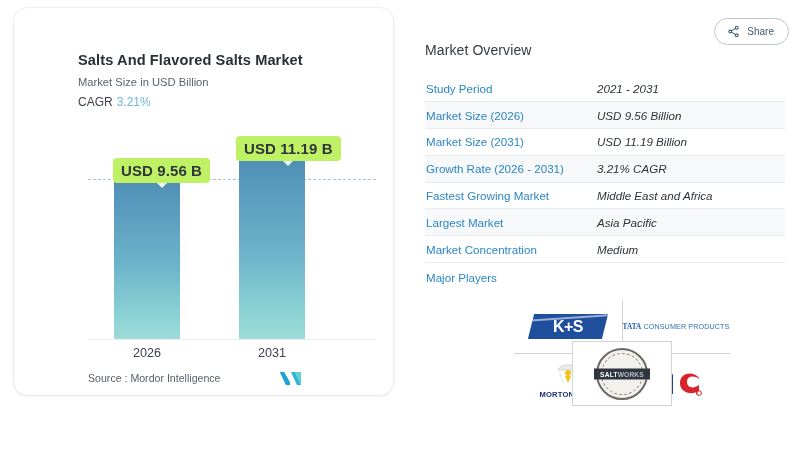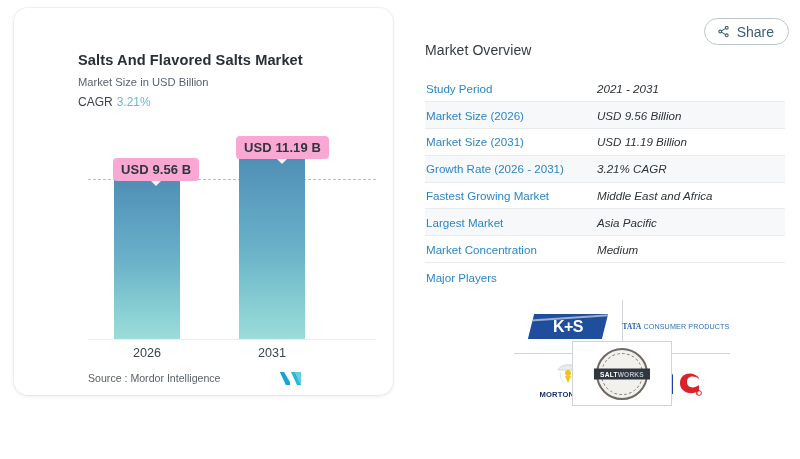--- a/index.html
+++ b/index.html
@@ -47,23 +47,23 @@
   }
   .bar {
     position: absolute;
     background: linear-gradient(180deg, #4f8fb4 0%, #5b9ec0 22%, #6cb2c9 52%, #88cfd3 82%, #9cdcd9 100%);
   }
   #bar-2026 { left: 100px; top: 172px; width: 66px; height: 159px; }
   #bar-2031 { left: 225px; top: 150px; width: 66px; height: 181px; }
 
   .tip {
     position: absolute;
-    background: #f9a8d4;
+    background: #bef264;
     color: #2f353c;
-    font-size: 13px; font-weight: 700;
+    font-size: 15px; font-weight: 700;
     padding: 4px 8px 4px 8px;
     border-radius: 4px;
     white-space: nowrap;
     letter-spacing: .1px;
   }
   .tip::after {
     content: ""; position: absolute;
     left: 50%; transform: translateX(-50%);
     bottom: -5px;
     border-left: 5px solid transparent;
@@ -96,21 +96,21 @@
 
   
   .share-btn {
     position: absolute; right: 11px; top: 18px;
     display: flex; align-items: center; gap: 7px;
     height: 27px; padding: 0 14px 0 12px;
     border: 1px solid #b9c6cf;
     border-radius: 14px;
     background: #ffffff;
     color: #3b5e72;
-    font-size: 14px;
+    font-size: 10px;
     cursor: pointer;
   }
 
   
   .right-panel {
     position: absolute; left: 425px; top: 42px; width: 360px;
   }
   .overview-title {
     font-size: 14px; color: #333a42; font-weight: 400;
     margin-bottom: 17px; letter-spacing: .1px;

